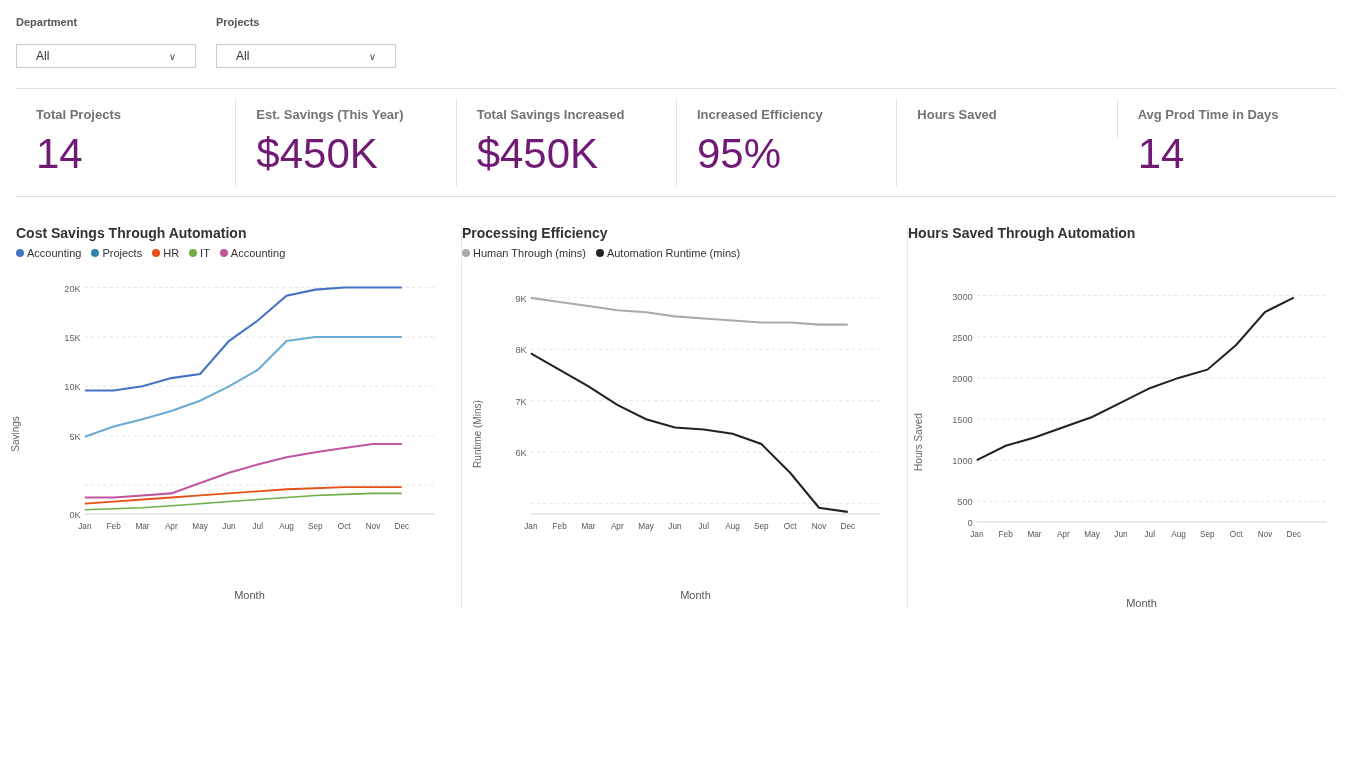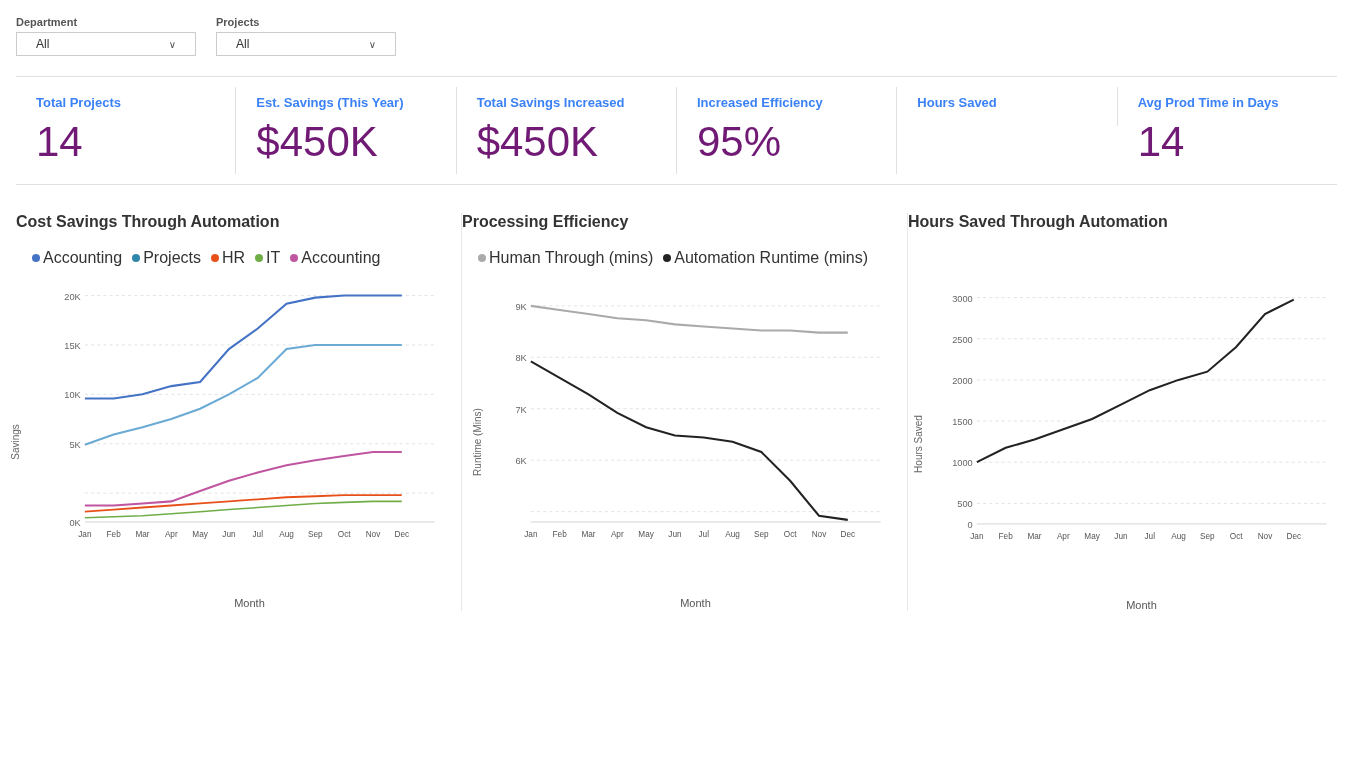--- a/index.html
+++ b/index.html
@@ -1,38 +1,38 @@
 <!DOCTYPE html>
 <html><head>
   <meta charset="utf-8">
   <style>
     * { box-sizing: border-box; margin: 0; padding: 0; }
     body { font-family: 'Segoe UI', Arial, sans-serif; background: #fff; color: #333; font-size: 13px; }
     .dashboard { width: 1353px; min-height: 778px; padding: 16px; background: #fff; }
 
     
     .filters { display: flex; gap: 20px; margin-bottom: 20px; }
-    .filter-group { display: flex; flex-direction: column; gap: 4px; }
+    .filter-group { display: flex; flex-direction: column; gap: 16px; }
     .filter-label { font-size: 11px; color: #555; font-weight: 600; }
     .filter-select { display: flex; align-items: center; border: 1px solid #ccc; padding: 4px 19px; width: 180px; font-size: 12px; background: #fff; cursor: pointer; justify-content: space-between; }
     .chevron { font-size: 10px; color: #555; }
 
     
     .kpi-row { display: flex; align-items: flex-start; gap: 0; margin-bottom: 28px; padding: 10px 0; border-top: 1px solid #e0e0e0; border-bottom: 1px solid #e0e0e0; }
     .kpi-item { flex: 1; padding: 8px 20px; border-right: 1px solid #e0e0e0; }
     .kpi-item:last-child { border-right: none; }
-    .kpi-label { font-size: 13px; font-weight: 700; color: #3b82f6; margin-bottom: 8px; white-space: nowrap; }
+    .kpi-label { font-size: 13px; font-weight: 700; color: #737373; margin-bottom: 8px; white-space: nowrap; }
     .kpi-value { font-size: 42px; font-weight: 300; color: #701a75; }
 
     
     .charts-row { display: flex; gap: 0; }
     .chart-panel { flex: 1; padding: 0 16px 0 0; border-right: 1px solid #e8e8e8; }
     .chart-panel:last-child { border-right: none; padding-right: 0; }
-    .chart-title { font-size: 16px; font-weight: 700; margin-bottom: 18px; }
-    .chart-legend { display: flex; gap: 10px; margin-bottom: 8px; flex-wrap: wrap; font-size: 16px; align-items: center; margin-left: 16px; }
+    .chart-title { font-size: 14px; font-weight: 700; margin-bottom: 6px; }
+    .chart-legend { display: flex; gap: 10px; margin-bottom: 8px; flex-wrap: wrap; font-size: 11px; align-items: center; }
     .legend-item { display: flex; align-items: center; gap: 3px; }
     .legend-dot { width: 8px; height: 8px; border-radius: 50%; display: inline-block; }
     .chart-container { position: relative; width: 100%; height: 320px; }
     .axis-label-y { position: absolute; left: -18px; top: 50%; transform: translateY(-50%) rotate(-90deg); font-size: 10px; color: #666; white-space: nowrap; }
     .axis-label-x { text-align: center; font-size: 11px; color: #555; margin-top: 2px; }
     .chart-wrapper { position: relative; padding-left: 38px; }
   </style>
 </head>
 <body>
 

